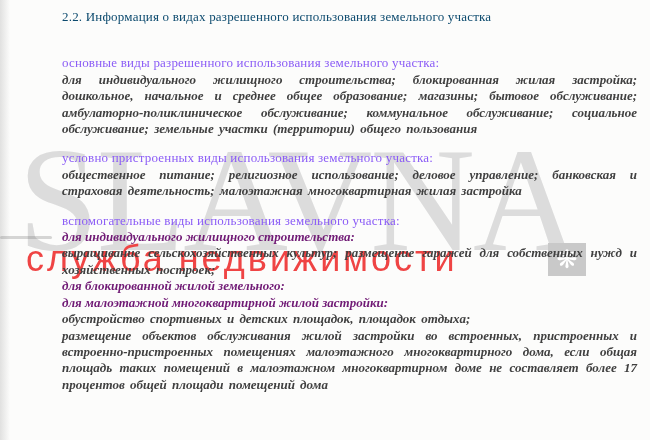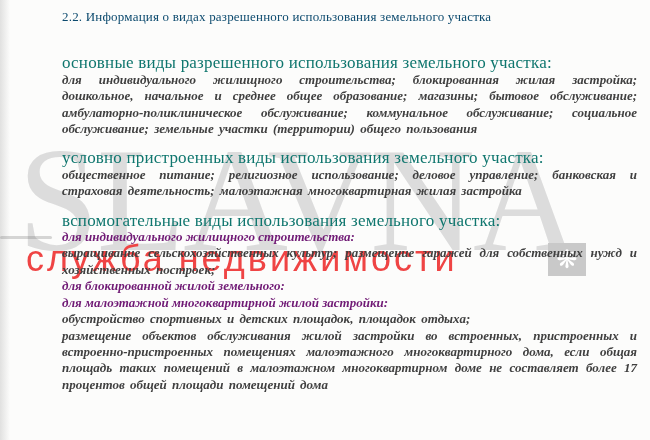--- a/index.html
+++ b/index.html
@@ -49,22 +49,22 @@
     position:absolute;left:62px;right:13px;top:9px;z-index:2;
     color:#2e2e2e;
     font-size:13px;line-height:16.4px;
   }
   .doc-title{
     color:#0c4a6e;
     margin-bottom:30px;
     letter-spacing:0.2px;
   }
   .heading{
-    color:#0f766e;
-    font-size:17px;
+    color:#8b5cf6;
+    font-size:13px;
     letter-spacing:0.2px;
   }
   .em{
     font-style:italic;font-weight:bold;
     color:#404040;
     text-align:justify;
     -moz-text-align-last:left;text-align-last:left;
     word-spacing:2px;
   }
   .subline{

